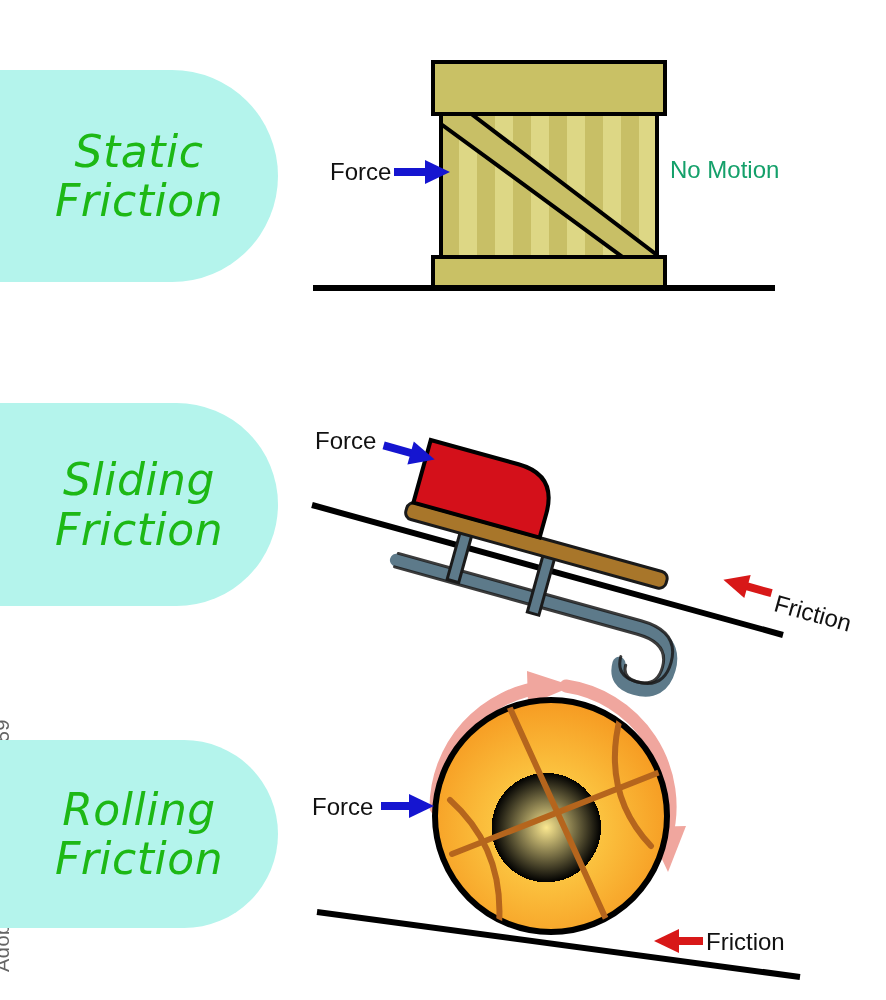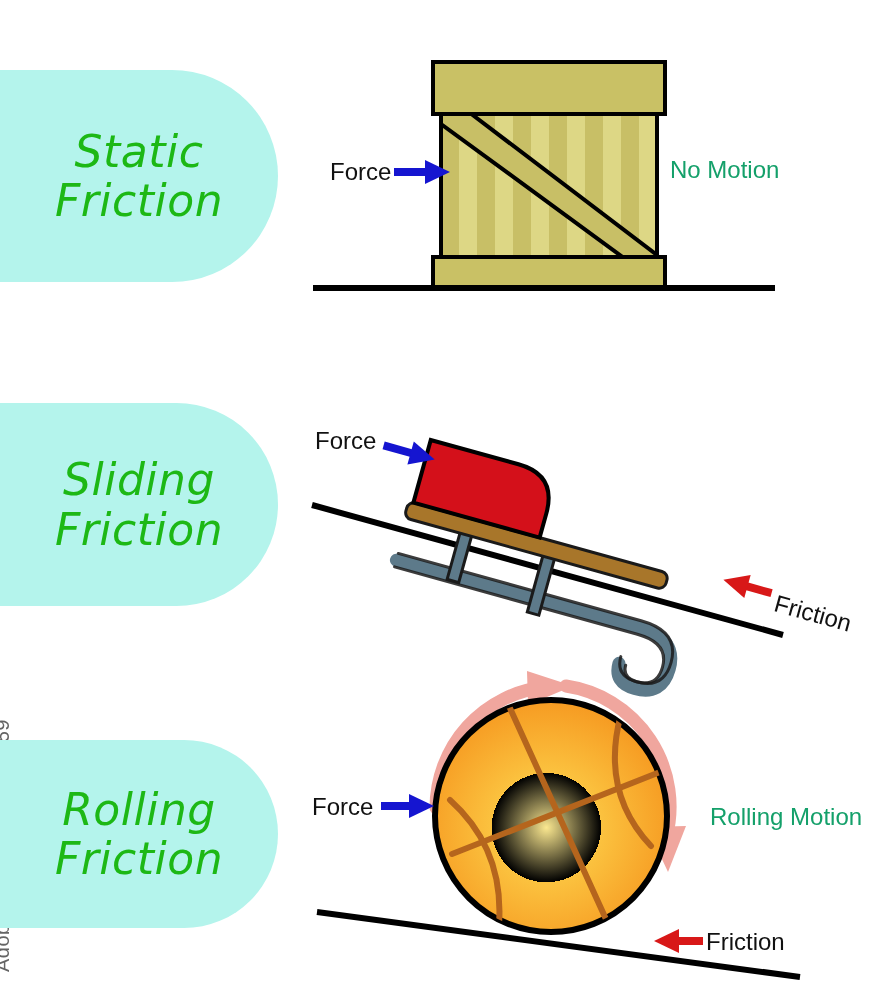--- a/index.html
+++ b/index.html
@@ -144,16 +144,15 @@
       <polygon points="409,794 434,806 409,818" fill="#1515d0"></polygon>
     </g>
 
     <g>
       <line x1="676" y1="941" x2="703" y2="941" stroke="#d81818" stroke-width="8"></line>
       <polygon points="679,929 654,941 679,953" fill="#d81818"></polygon>
     </g>
   </svg>
 
   <div class="lbl" style="left:312px;top:793px;">Force</div>
-  <div class="lbl motion" style="left:710px;top:803px;">Rolling Motion</div>
   <div class="lbl" style="left:706px;top:928px;">Friction</div>
 
 </div>
 
 </body></html>

